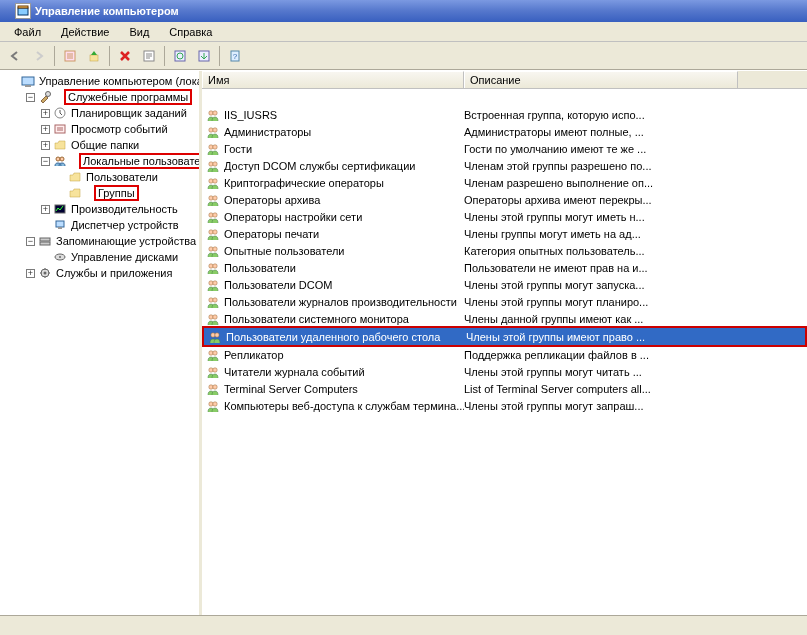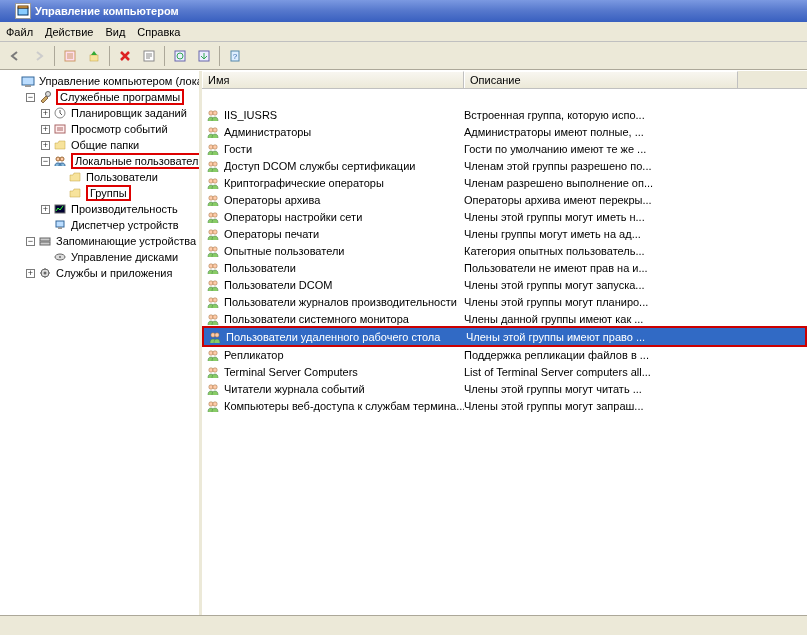--- a/index.html
+++ b/index.html
@@ -31,21 +31,21 @@
   }
   .menubar {
     background: #ece9d8;
     height: 20px;
     display: flex;
     align-items: center;
     padding: 0 6px;
     gap: 12px;
     border-bottom: 1px solid #c0c0c0;
   }
-  .menubar span { cursor: default; }
+  .menubar span { cursor: default; margin-left: 8px; }
   .toolbar {
     background: #ece9d8;
     height: 28px;
     display: flex;
     align-items: center;
     padding: 0 4px;
     gap: 2px;
     border-bottom: 1px solid #aca899;
   }
   .tbtn {
@@ -75,21 +75,21 @@
     width: 9px; height: 9px; border:1px solid #7b7b7b;
     margin-right: 2px; display:flex; align-items:center; justify-content:center;
     font-size:9px; line-height:7px; color:#333;
     background:#fff;
     flex-shrink: 0;
   }
   .tspacer { display:inline-block; height:1px; flex-shrink:0;}
   .ticon2 { width:16px; height:16px; margin-right:3px; flex-shrink:0;
     display:flex; align-items:center; justify-content:center;}
   .tlabel { white-space: nowrap; }
-  .hl-red { border: 2px solid #d00; padding: 0 2px; margin:-1px 0;}
+  .hl-red { border: 2px solid #d00; padding: 0 2px; margin:-1px 8px;}
   .listpane {
     flex: 1;
     background: #fff;
     display: flex;
     flex-direction: column;
     overflow-x: scroll;
     gap: 17px;
   }
   .listhead {
     display: flex;
@@ -574,37 +574,37 @@
         <div class="lrow">
           <div class="lc1">
             <span class="gicon">
               <svg width="14" height="14">
                 <circle cx="5" cy="5" r="2.2" fill="#fca" stroke="#963" stroke-width="0.5"></circle>
                 <circle cx="9" cy="5" r="2.2" fill="#fca" stroke="#963" stroke-width="0.5"></circle>
                 <path d="M2 13c0-2.5 1-4 3-4s3 1.5 3 4" fill="#8c6" stroke="#474" stroke-width="0.5"></path>
                 <path d="M6 13c0-2.5 1-4 3-4s3 1.5 3 4" fill="#8c6" stroke="#474" stroke-width="0.5"></path>
               </svg>
             </span>
+            <span>Читатели журнала событий</span>
+          </div>
+          <div class="lc2">Члены этой группы могут читать ...</div>
+        </div>
+        <div class="lrow">
+          <div class="lc1">
+            <span class="gicon">
+              <svg width="14" height="14">
+                <circle cx="5" cy="5" r="2.2" fill="#fca" stroke="#963" stroke-width="0.5"></circle>
+                <circle cx="9" cy="5" r="2.2" fill="#fca" stroke="#963" stroke-width="0.5"></circle>
+                <path d="M2 13c0-2.5 1-4 3-4s3 1.5 3 4" fill="#8c6" stroke="#474" stroke-width="0.5"></path>
+                <path d="M6 13c0-2.5 1-4 3-4s3 1.5 3 4" fill="#8c6" stroke="#474" stroke-width="0.5"></path>
+              </svg>
+            </span>
             <span>Terminal Server Computers</span>
           </div>
           <div class="lc2">List of Terminal Server computers all...</div>
-        </div>
-        <div class="lrow">
-          <div class="lc1">
-            <span class="gicon">
-              <svg width="14" height="14">
-                <circle cx="5" cy="5" r="2.2" fill="#fca" stroke="#963" stroke-width="0.5"></circle>
-                <circle cx="9" cy="5" r="2.2" fill="#fca" stroke="#963" stroke-width="0.5"></circle>
-                <path d="M2 13c0-2.5 1-4 3-4s3 1.5 3 4" fill="#8c6" stroke="#474" stroke-width="0.5"></path>
-                <path d="M6 13c0-2.5 1-4 3-4s3 1.5 3 4" fill="#8c6" stroke="#474" stroke-width="0.5"></path>
-              </svg>
-            </span>
-            <span>Читатели журнала событий</span>
-          </div>
-          <div class="lc2">Члены этой группы могут читать ...</div>
         </div>
         <div class="lrow">
           <div class="lc1">
             <span class="gicon">
               <svg width="14" height="14">
                 <circle cx="5" cy="5" r="2.2" fill="#fca" stroke="#963" stroke-width="0.5"></circle>
                 <circle cx="9" cy="5" r="2.2" fill="#fca" stroke="#963" stroke-width="0.5"></circle>
                 <path d="M2 13c0-2.5 1-4 3-4s3 1.5 3 4" fill="#8c6" stroke="#474" stroke-width="0.5"></path>
                 <path d="M6 13c0-2.5 1-4 3-4s3 1.5 3 4" fill="#8c6" stroke="#474" stroke-width="0.5"></path>
               </svg>

